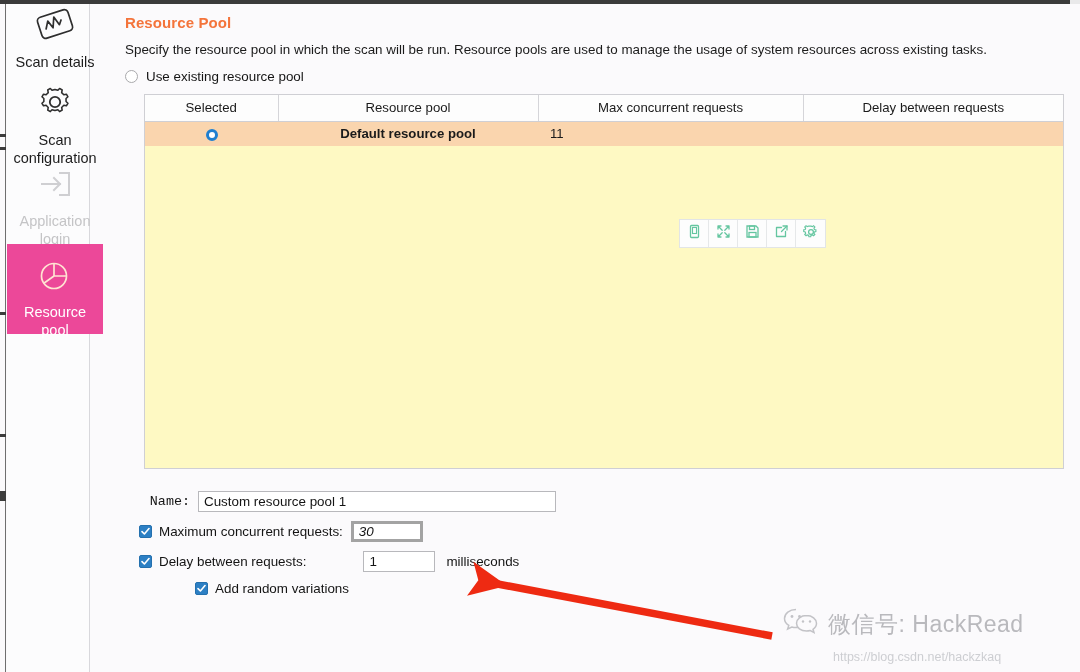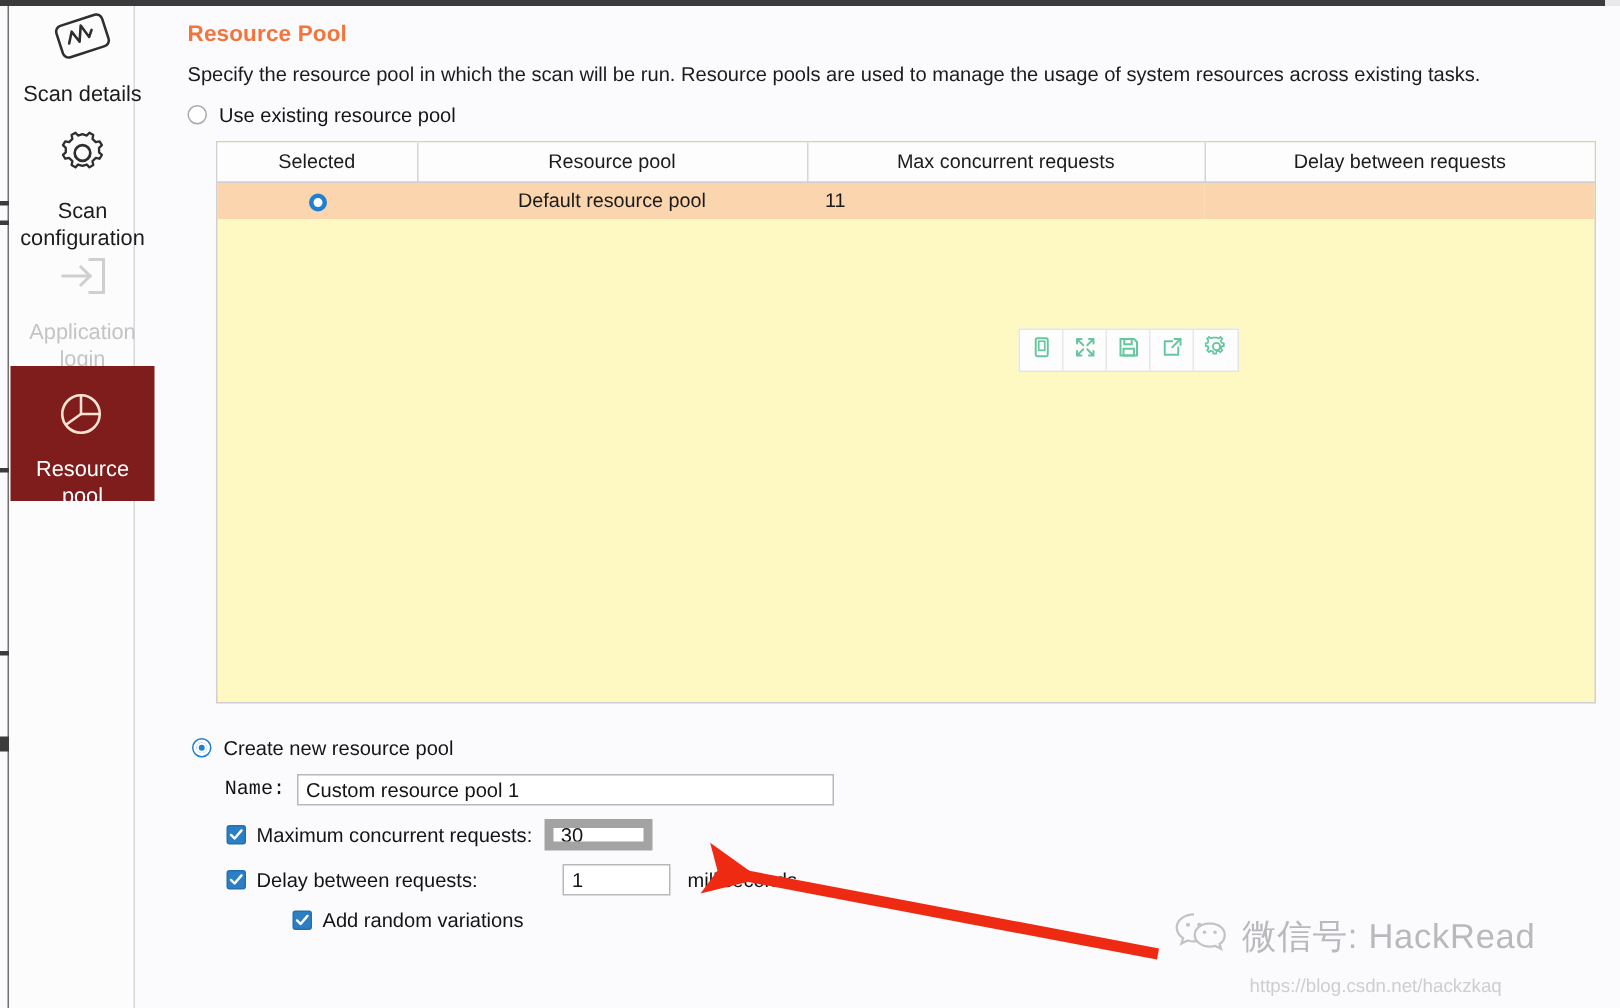--- a/index.html
+++ b/index.html
@@ -40,21 +40,21 @@
     width:96px; text-align:center;
     padding:6px 4px 10px 4px;
     color:#1c1c1c;
     font-size:14.5px; line-height:18px;
     position:absolute; left:0;
     cursor:pointer;
   }
   .side-item .ico{ display:block; margin:0 auto 5px auto; }
   .side-item.disabled{ color:#c4c4c6; }
   .side-item.active{
-    background:#7f1d1d; color:#ffffff;
+    background:#ec4899; color:#ffffff;
   }
   #side-scan-details { top:-6px; }
   #side-scan-config  { top:72px; }
   #side-app-login    { top:155px; }
   #side-resource     { top:240px; height:90px; padding-top:14px; }
 
   
   .main{
     position:absolute; left:104px; top:4px;
     width:976px; height:668px;
@@ -109,21 +109,21 @@
   table.pool td{
     font-size:13.2px; color:#1b1b1b;
     padding:4px 0 5px 0;
     background:#fad5ae;
     height:22px;
   }
   .col-sel{ width:133px; }
   .col-pool{ width:260px; }
   .col-max{ width:265px; }
   .col-delay{ width:260px; }
-  .cell-center{ text-align:center; }
+  .cell-center{ text-align:center;font-weight:bold; }
   .cell-left{ text-align:left; padding-left:12px !important; }
   .row-radio{
     width:12px;height:12px;border-radius:50%;
     display:inline-block;
     background:#fff;
     border:3px solid #1f7fd0;
     vertical-align:middle;
   }
 
   
@@ -145,30 +145,30 @@
   .lbl{ font-size:13.4px; color:#141414; }
   .name-label{ width:65px; text-align:right; margin-right:8px;font-family:Liberation Mono, monospace; }
   .txt{
     font-family:"Liberation Sans", sans-serif;
     font-size:13.4px; color:#141414;
     border:1px solid #b8b8bc; background:#ffffff;
     padding:2px 5px; height:21px;
   }
   .txt.name{ width:358px; margin-left:0; }
   .txt.num{ width:72px; }
-  .txt.focus{ border:6px solid #a3a3a3; }
+  .txt.focus{ border:3px solid #a3a3a3;font-style:italic; }
   .cbx{
     width:13px;height:13px;
     background:#2c7fc4; border:1px solid #2470ae;
     border-radius:2px;
     display:inline-flex;align-items:center;justify-content:center;
     margin-right:7px; flex:0 0 auto;
   }
   .cbx svg{ display:block; }
-  .indent1{ margin-left:26px; }
+  .indent1{ margin-left:14px; }
   .indent2{ margin-left:70px; }
   .ms-label{ margin-left:11px; font-size:13.4px; color:#141414; }
   .gap-to-input{ margin-left:8px; }
 
   
   .arrow-layer{ position:absolute; left:0; top:0; width:1080px; height:672px; pointer-events:none; }
 
   
   .wm{
     position:absolute; left:782px; top:606px;
@@ -337,24 +337,20 @@
               <path d="M8 1.6 l1.6 .5 l1.2 -1 l1.4 1.4 l-1 1.2 l.5 1.6 l1.6 .3 v2 l-1.6 .3 l-.5 1.6 l1 1.2 l-1.4 1.4 l-1.2 -1 l-1.6 .5 l-.3 1.6 h-2 l-.3 -1.6 l-1.6 -.5 l-1.2 1 l-1.4 -1.4 l1 -1.2 l-.5 -1.6 l-1.6 -.3 v-2 l1.6 -.3 l.5 -1.6 l-1 -1.2 l1.4 -1.4 l1.2 1 l1.6 -.5 z" transform="scale(0.92) translate(0.7,0.7)"></path>
             </g>
           </svg>
         </span>
       </div>
     </div>
   </div>
 
   <div class="form-area">
 
-    <div class="radio-row">
-      <span class="radio checked"></span>
-      <span class="radio-label">Create new resource pool</span>
-    </div>
 
     <div class="form-line">
       <span class="lbl name-label">Name:</span>
       <input class="txt name" type="text" value="Custom resource pool 1" style="">
     </div>
 
     <div class="form-line indent1">
       <span class="cbx">
         <svg width="9" height="9" viewBox="0 0 9 9">
           <path d="M1 4.6 L3.4 7 L8 1.6" fill="none" stroke="#ffffff" stroke-width="1.6" stroke-linecap="round" stroke-linejoin="round"></path>

